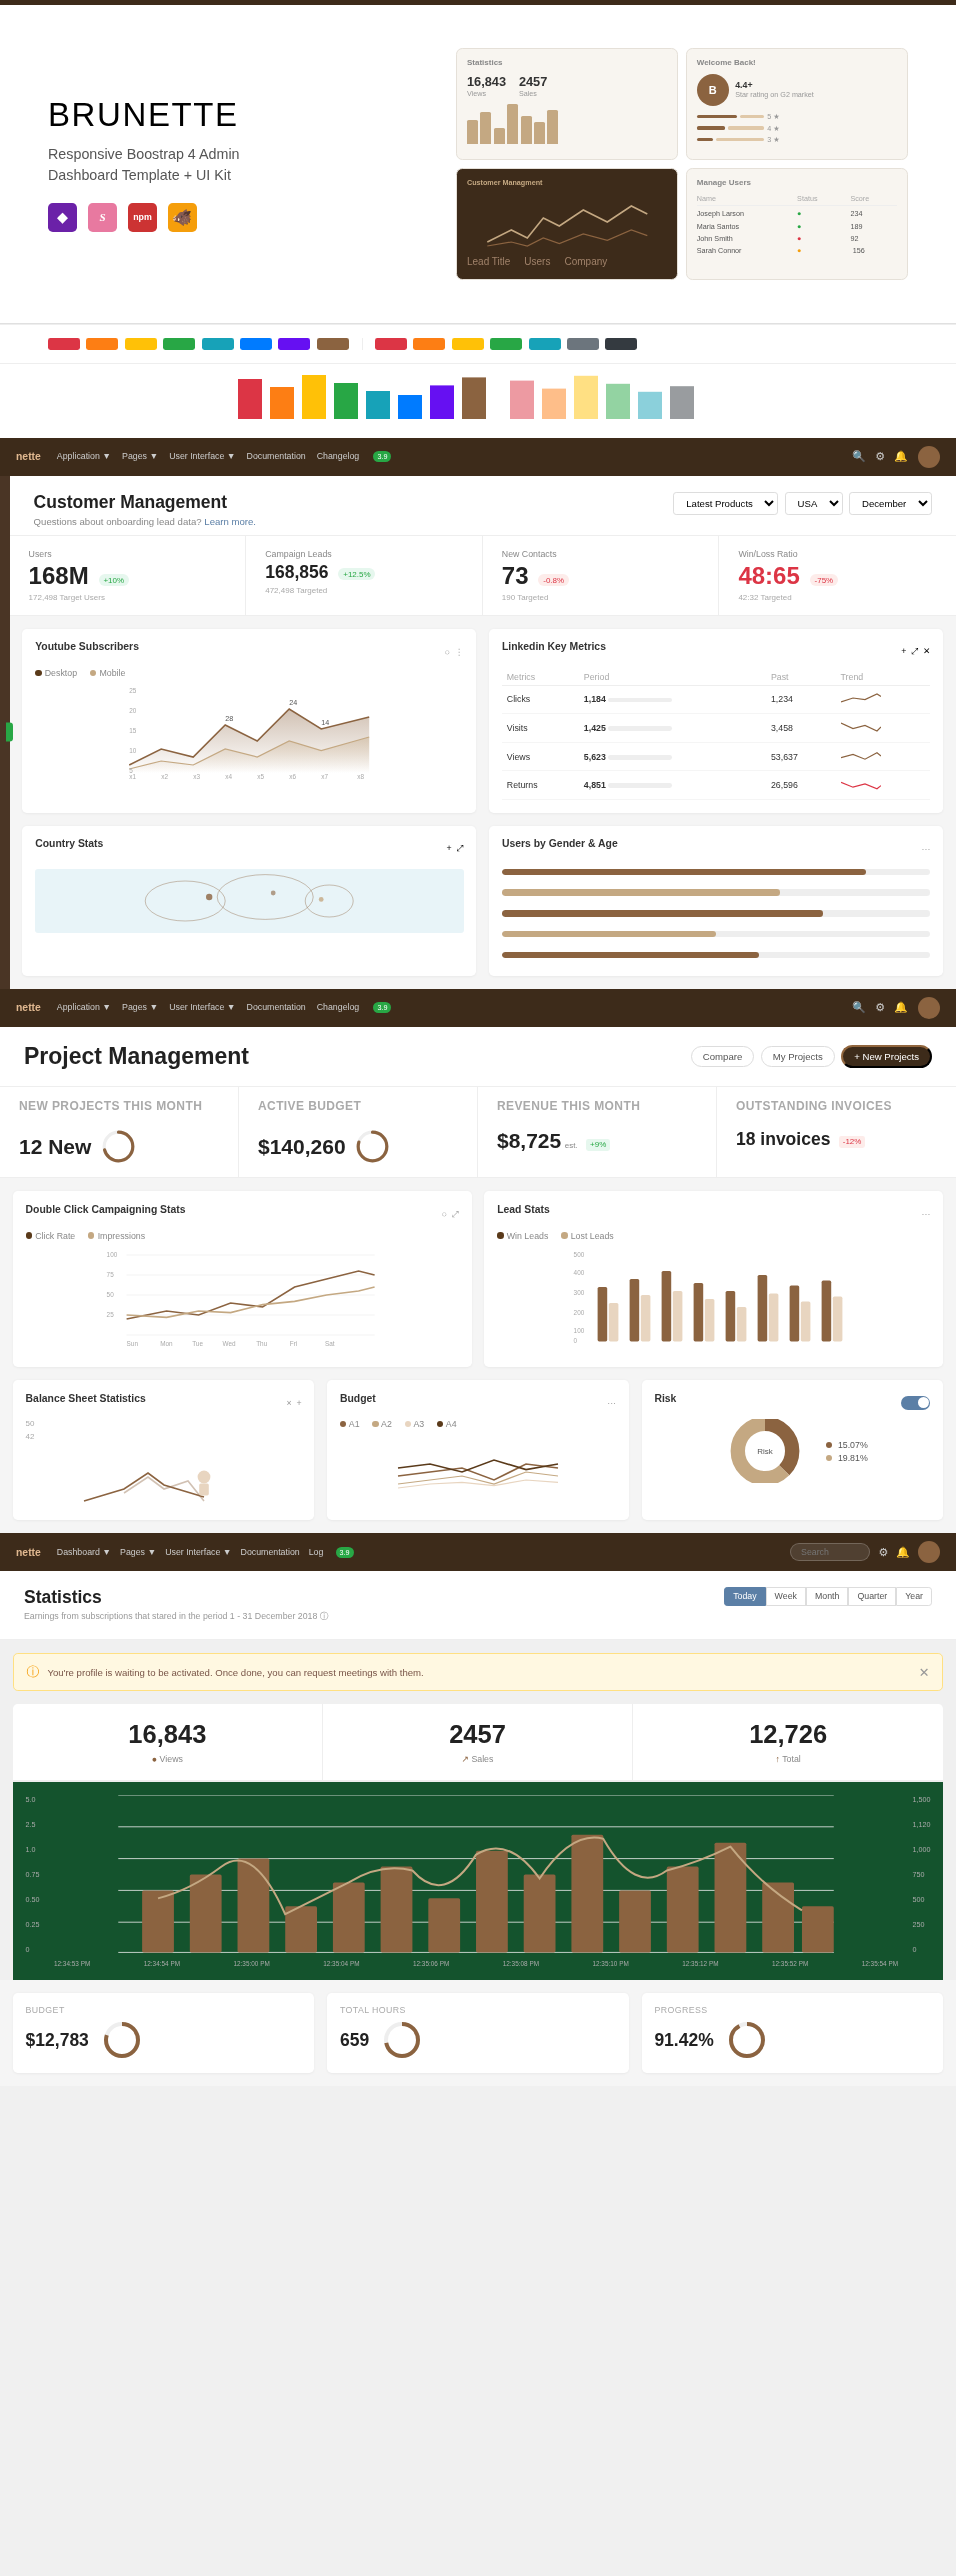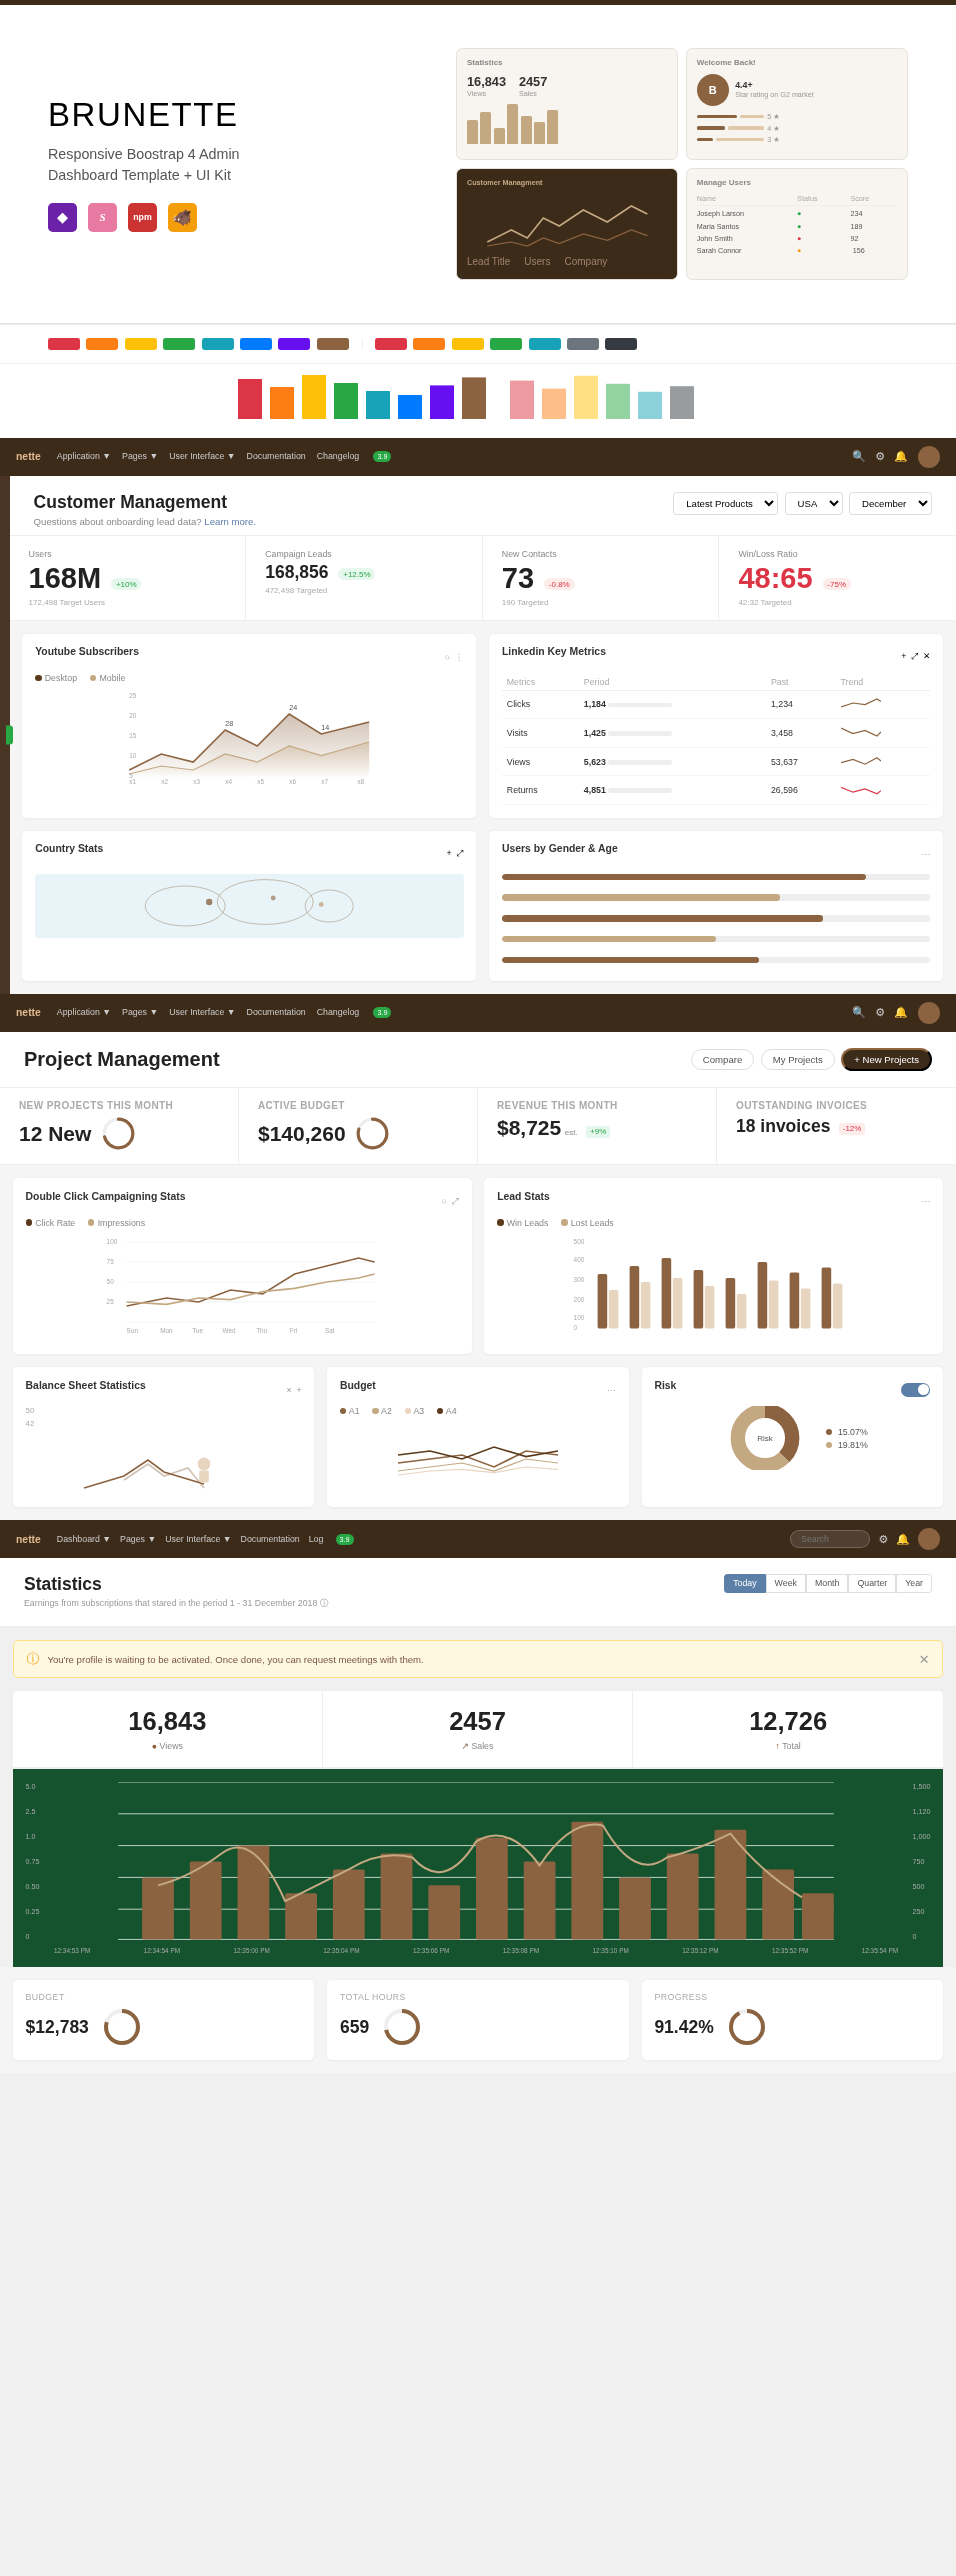--- a/index.html
+++ b/index.html
@@ -93,21 +93,21 @@
       gap: 0;
       background: #fff;
       border-bottom: 0.8px solid #eee;
     }
     .cm-stat-card {
       padding: 12.8px 19px;
       border-right: 0.8px solid #eee;
     }
     .cm-stat-card:last-child { border-right: none; }
     .cm-stat-label { font-size: 8.8px; color: #888; margin-bottom: 3.2px; }
-    .cm-stat-value { font-size: 29px; font-weight: 700; color: #222; }
+    .cm-stat-value { font-size: 24px; font-weight: 700; color: #222; }
     .cm-stat-badge {
       font-size: 8px;
       padding: 1.6px 4.8px;
       border-radius: 8px;
       display: inline-block;
       margin-left: 6.4px;
       vertical-align: middle;
     }
     .badge-green { background: #e6f7ee; color: #28a745; }
     .badge-red { background: #fdecea; color: #dc3545; }
@@ -144,21 +144,21 @@
     .bar-red { background: #dc3545; }
     .gender-age-card { background: #fff; border-radius: 4.8px; padding: 12.8px; box-shadow: 0 0.8px 2.4px rgba(0,0,0,0.05); }
     .pm-header {
       background: #fff;
       padding: 16px 24px;
       border-bottom: 0.8px solid #eee;
       display: flex;
       align-items: center;
       justify-content: space-between;
     }
-    .pm-title { font-size: 20px; font-weight: 700; color: #222; }
+    .pm-title { font-size: 23px; font-weight: 700; color: #222; }
     .pm-header-actions { display: flex; gap: 6.4px; align-items: center; }
     .pm-btn {
       border: 0.8px solid #ddd;
       border-radius: 16px;
       padding: 4px 11px;
       font-size: 9.6px;
       background: #fff;
       cursor: pointer;
       color: #555;
     }
@@ -177,21 +177,21 @@
       grid-template-columns: repeat(4, 1fr);
       background: #fff;
       border-bottom: 0.8px solid #eee;
     }
     .pm-kpi-card {
       padding: 12.8px 19px;
       border-right: 0.8px solid #eee;
       position: relative;
     }
     .pm-kpi-card:last-child { border-right: none; }
-    .pm-kpi-label { font-size: 10px; color: #aaa; text-transform: uppercase; letter-spacing: 0.4px; margin-bottom: 5px; font-weight: 600; }
+    .pm-kpi-label { font-size: 12px; color: #aaa; text-transform: uppercase; letter-spacing: 0.4px; margin-bottom: 16px; font-weight: 600; }
     .pm-kpi-value { font-size: 21px; font-weight: 700; color: #222; }
     .pm-kpi-badge {
       font-size: 8px;
       padding: 1.6px 4px;
       border-radius: 2.4px;
       display: inline-block;
       margin-left: 4.8px;
       vertical-align: middle;
     }
 

